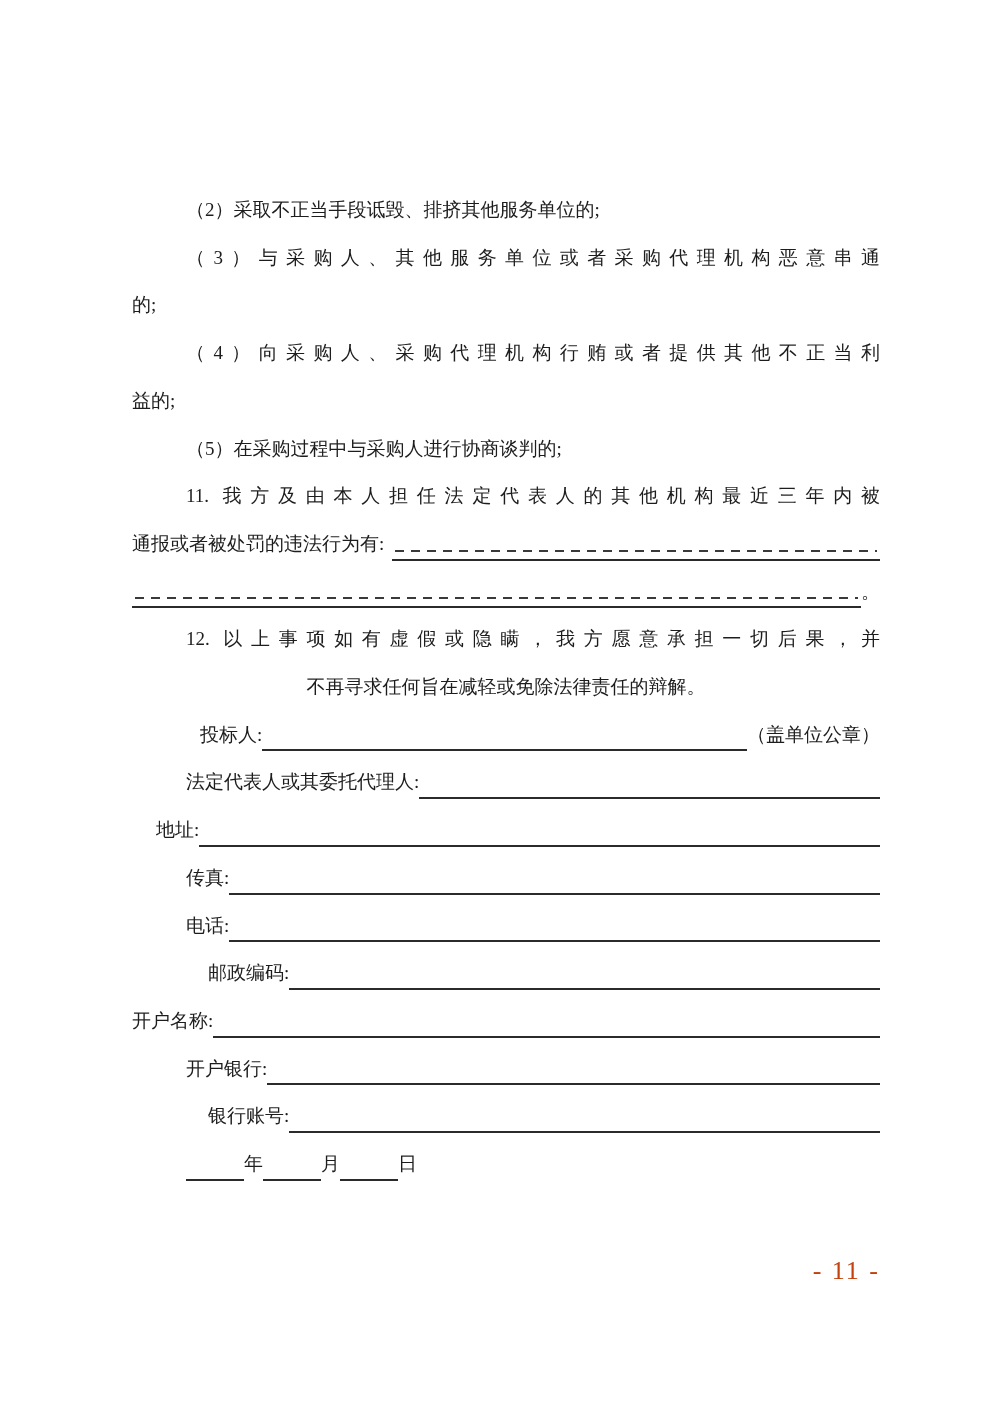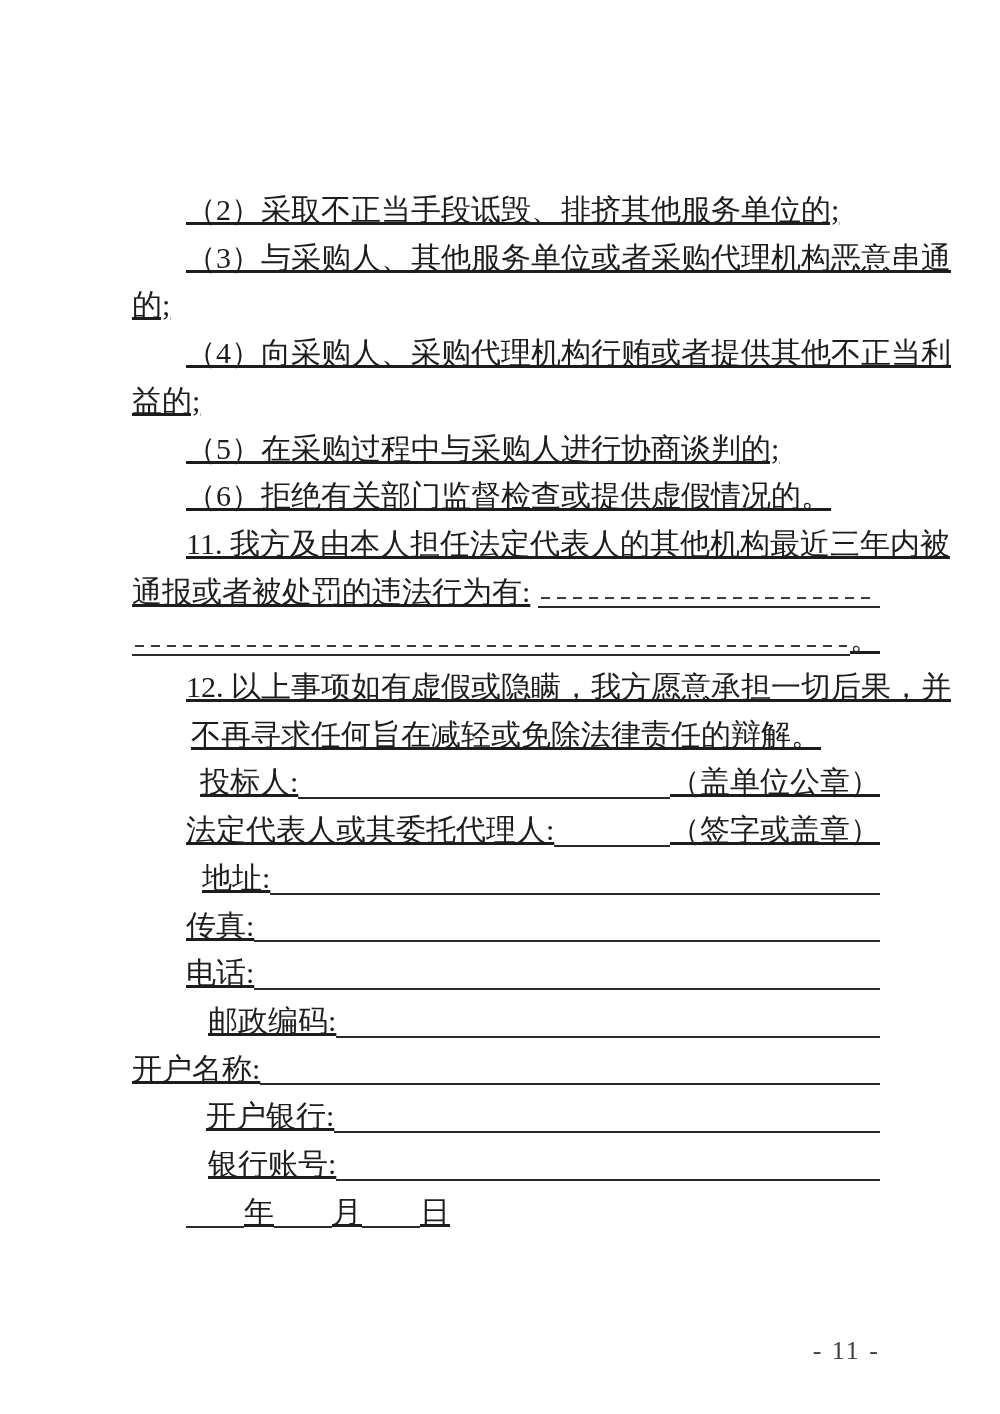--- a/index.html
+++ b/index.html
@@ -8,23 +8,22 @@
     background: #ffffff;
     position: relative;
     font-family: "Liberation Serif", serif;
     color: #1d1d1d;
     overflow: hidden;
   }
   .doc {
     position: absolute;
     left: 132px; top: 186px;
     width: 748px;
-    font-size: 30px;
+    font-size: 19px;
     line-height: 47.7px;
-    text-decoration: underline;
   }
   .line { white-space: nowrap; }
   .wrapline { white-space: normal; text-align: center; }
   .indent { text-indent: 54px; }
   .just { text-align: justify; text-align-last: justify; }
   .row { display: flex; align-items: stretch; text-align: right; }
   .row .t { white-space: nowrap; flex: 0 0 auto; }
   .blank {
     flex: 1 1 auto;
     border-bottom: 2px solid #2b2b2b;
@@ -47,42 +46,41 @@
   .dashed::before {
     content: "";
     position: absolute;
     left: 3px; right: 3px; bottom: 7px;
     height: 2px;
     background: repeating-linear-gradient(90deg, #3a3a3a 0 9px, transparent 9px 16px);
   }
   .date-row { margin-left: 54px; }
   .footer {
     position: absolute;
-    top: 1336px;
+    top: 1256px;
     right: 120px;
     font-size: 26px;
     letter-spacing: 2px;
-    color: #404040;
+    color: #c2410c;
   }
 </style>
 </head>
 <body>
 
 <div class="doc">
 
   <div class="line indent">（2）采取不正当手段诋毁、排挤其他服务单位的;</div>
 
   <div class="line indent just">（3）与采购人、其他服务单位或者采购代理机构恶意串通</div>
   <div class="line">的;</div>
 
   <div class="line indent just">（4）向采购人、采购代理机构行贿或者提供其他不正当利</div>
   <div class="line">益的;</div>
 
   <div class="line indent">（5）在采购过程中与采购人进行协商谈判的;</div>
-  <div class="line indent">（6）拒绝有关部门监督检查或提供虚假情况的。</div>
 
   <div class="line indent just">11. 我方及由本人担任法定代表人的其他机构最近三年内被</div>
   <div class="row">
     <span class="t">通报或者被处罚的违法行为有:</span>
     <span class="dashed"></span>
   </div>
   <div class="row">
     <span class="dashed noleft"></span>
     <span class="t">。</span>
   </div>
@@ -92,24 +90,23 @@
 
   <div class="row" style="margin-left:68px">
     <span class="t">投标人:</span>
     <span class="blank"></span>
     <span class="t">（盖单位公章）</span>
   </div>
 
   <div class="row" style="margin-left:54px">
     <span class="t">法定代表人或其委托代理人:</span>
     <span class="blank"></span>
-    <span class="t">（签字或盖章）</span>
   </div>
 
-  <div class="row" style="margin-left:70px">
+  <div class="row" style="margin-left:24px">
     <span class="t">地址:</span>
     <span class="blank"></span>
   </div>
 
   <div class="row" style="margin-left:54px">
     <span class="t">传真:</span>
     <span class="blank"></span>
   </div>
 
   <div class="row" style="margin-left:54px">
@@ -120,21 +117,21 @@
   <div class="row" style="margin-left:76px">
     <span class="t">邮政编码:</span>
     <span class="blank"></span>
   </div>
 
   <div class="row" style="">
     <span class="t">开户名称:</span>
     <span class="blank"></span>
   </div>
 
-  <div class="row" style="margin-left:74px">
+  <div class="row" style="margin-left:54px">
     <span class="t">开户银行:</span>
     <span class="blank"></span>
   </div>
 
   <div class="row" style="margin-left:76px">
     <span class="t">银行账号:</span>
     <span class="blank"></span>
   </div>
 
   <div class="row date-row">

